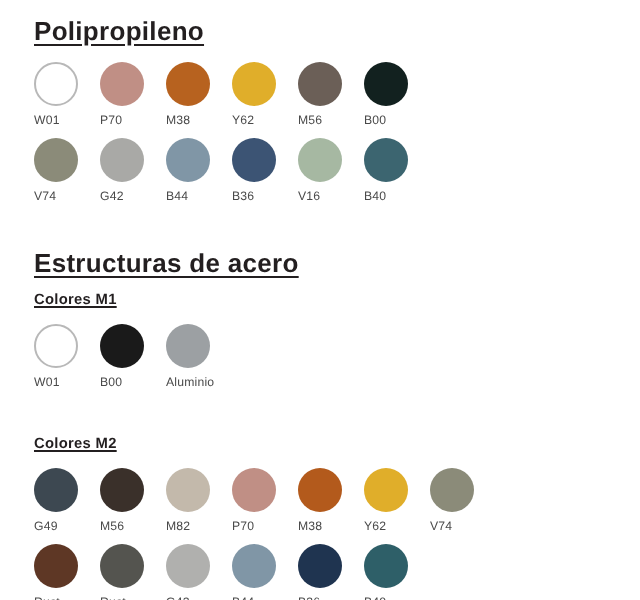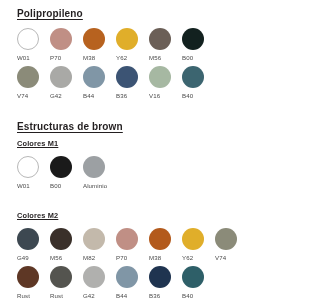--- a/index.html
+++ b/index.html
@@ -19,21 +19,21 @@
     position: relative;
     width: 300px;
     height: 300px;
     background: #ffffff;
     box-sizing: border-box;
     padding: 9px 0 0 17px;
   }
 
   
   .section-title {
-    font-size: 10px;
+    font-size: 13px;
     font-weight: bold;
     letter-spacing: 0.15px;
     color: #231f20;
     text-decoration: underline;
     text-underline-offset: 2px;
     line-height: 1;
     margin: 0;
   }
   .sub-title {
     font-size: 7.4px;
@@ -145,21 +145,21 @@
       <div class="swatch">
         <span class="dot" style="background:#3c6570"></span>
         <span class="swatch-label">B40</span>
       </div>
     </div>
   </div>
 
   <div class="gap-section"></div>
 
   <div>
-    <div class="section-title">Estructuras de brown</div>
+    <div class="section-title">Estructuras de acero</div>
 
     <div class="gap-sub"></div>
 
     <div class="sub-title">Colores M1</div>
     <div class="gap-title-row"></div>
 
     <div class="swatch-row">
       <div class="swatch">
         <span class="dot outlined" style="background:#ffffff"></span>
         <span class="swatch-label">W01</span>

